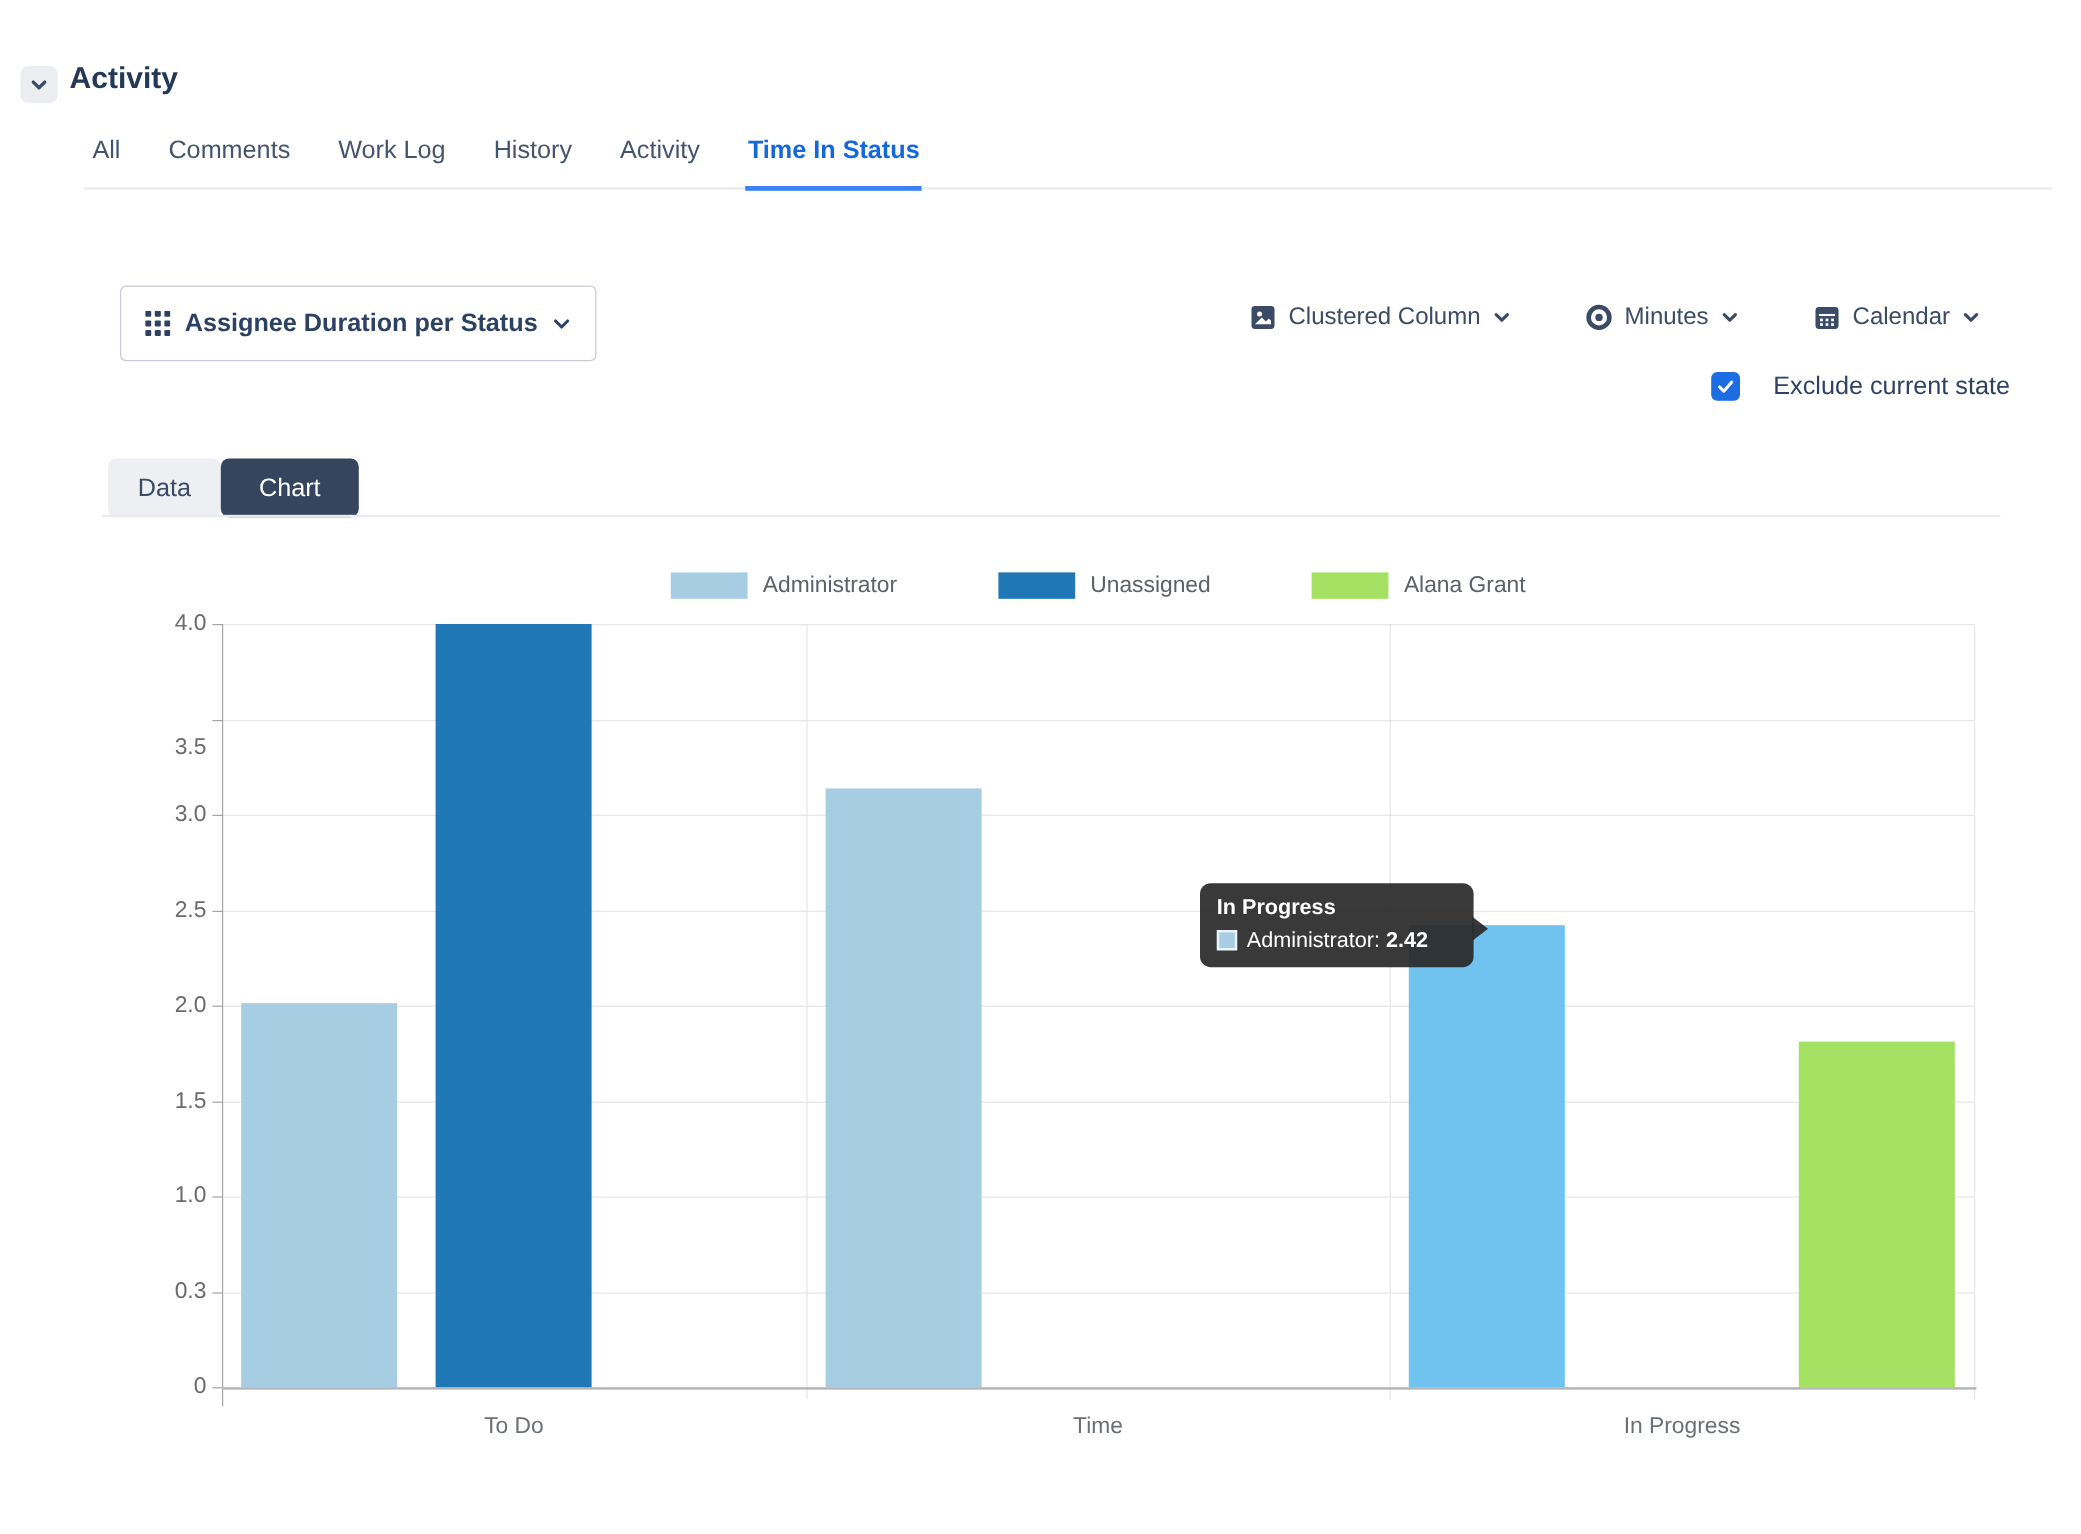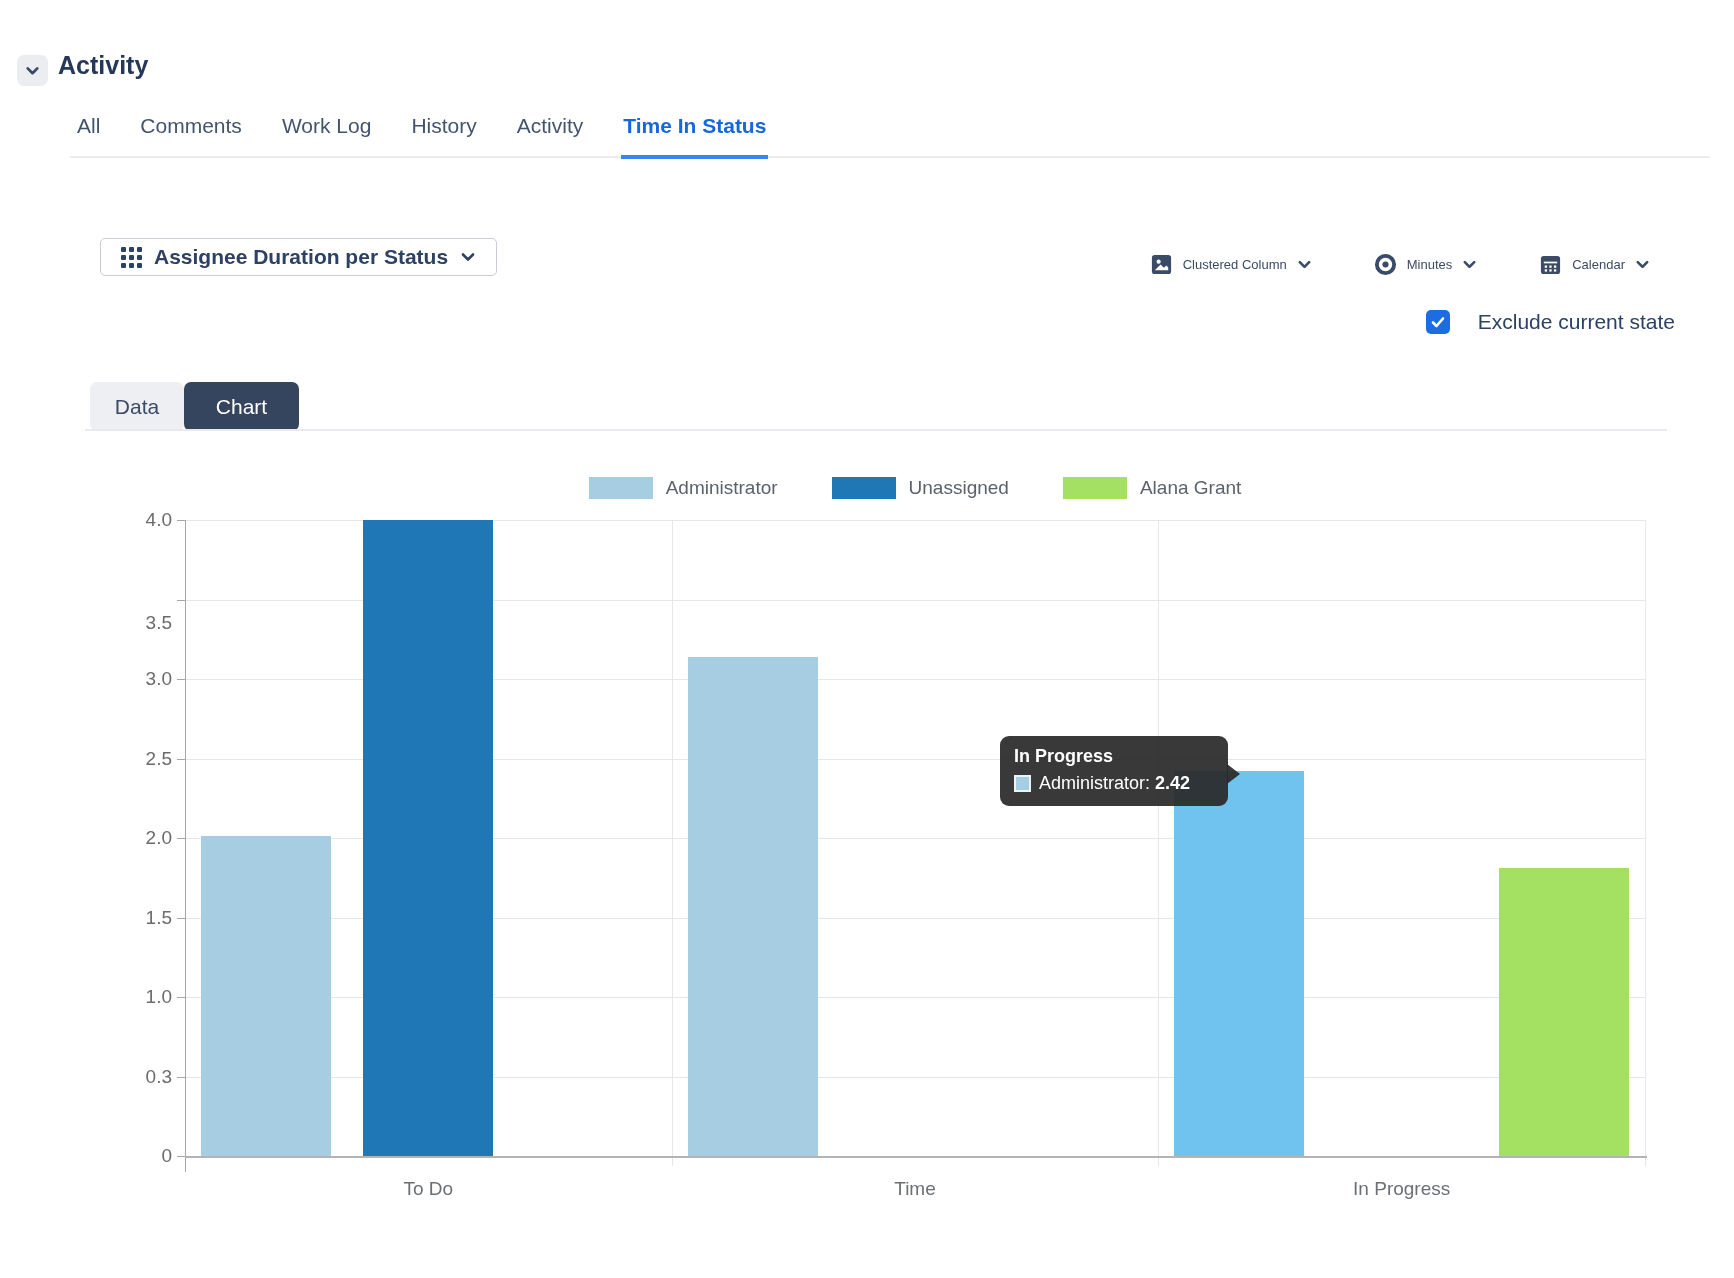--- a/index.html
+++ b/index.html
@@ -16,42 +16,42 @@
     background:#ebedf1; border-radius:7px; display:flex; align-items:center; justify-content:center; cursor:pointer; }
   .page-title { position:absolute; left:58px; top:51px; font-size:25px; font-weight:600; color:#253858; }
 
   
   .tabs-row { position:absolute; left:70px; top:108px; width:1640px; height:50px;
     border-bottom:2px solid #ebecf0; display:flex; gap:36px; padding-left:5px; }
   .tab { font-size:21px; color:#44546e; padding:6px 2px 14px 2px; cursor:pointer; white-space:nowrap; }
   .tab.active { color:#1567dd; font-weight:600; border-bottom:4px solid #3b82f6; margin-bottom:-3px; }
 
   
-  .report-btn { position:absolute; left:100px; top:238px; height:38px;
+  .report-btn { position:absolute; left:100px; top:238px; height:63px;
     border:1px solid #c7ccd5; border-radius:5px; background:#fff;
     display:flex; align-items:center; gap:12px; padding:0 20px; cursor:pointer; }
   .report-btn .lbl { font-size:21px; font-weight:700; color:#2c4163; }
   .right-controls { position:absolute; top:248px; right:84px; display:flex; gap:62px; align-items:center; height:32px; }
   .ctrl { display:flex; align-items:center; gap:10px; cursor:pointer; }
-  .ctrl .lbl { font-size:13px; color:#3b4a66; }
+  .ctrl .lbl { font-size:20px; color:#3b4a66; }
   .checkbox-row { position:absolute; top:310px; right:59px; display:flex; align-items:center; gap:28px; cursor:pointer; }
   .checkbox { width:24px; height:24px; background:#1c6ce2; border-radius:5px;
     display:flex; align-items:center; justify-content:center; }
   .checkbox-row .lbl { font-size:21px; color:#2c4163; }
 
   
   .view-tab { position:absolute; top:382px; height:49px; display:flex; align-items:center;
     justify-content:center; border-radius:7px; font-size:21px; cursor:pointer; }
   .view-tab.data { left:90px; width:94px; background:#edeff3; color:#3b4a66; }
   .view-tab.chart { left:184px; width:115px; background:#35455e; color:#ffffff; }
   .view-sep { position:absolute; left:85px; top:429px; width:1582px; height:2px; background:#e9eaee; }
 
   
   .legend { position:absolute; left:185px; top:477px; width:1460px; display:flex;
-    justify-content:center; gap:54px; align-items:center; }
+    justify-content:center; gap:84px; align-items:center; }
   .legend-entry { display:flex; align-items:center; gap:13px; cursor:pointer; }
   .legend-swatch { width:64px; height:22px; }
   .legend-label { font-size:19px; color:#5b626b; }
 
   .hgrid { position:absolute; height:1px; background:#e7e7e7; }
   .vgrid { position:absolute; width:1px; background:#e7e7e7; }
   .y-axis-line { position:absolute; width:1px; background:#a6a6a6; }
   .x-axis-line { position:absolute; height:2px; background:#b3b3b3; }
   .ytick { position:absolute; width:8px; height:1px; background:#a6a6a6; }
   .ytick-label { position:absolute; font-size:19px; color:#6b6b6b; text-align:right; width:60px; }

